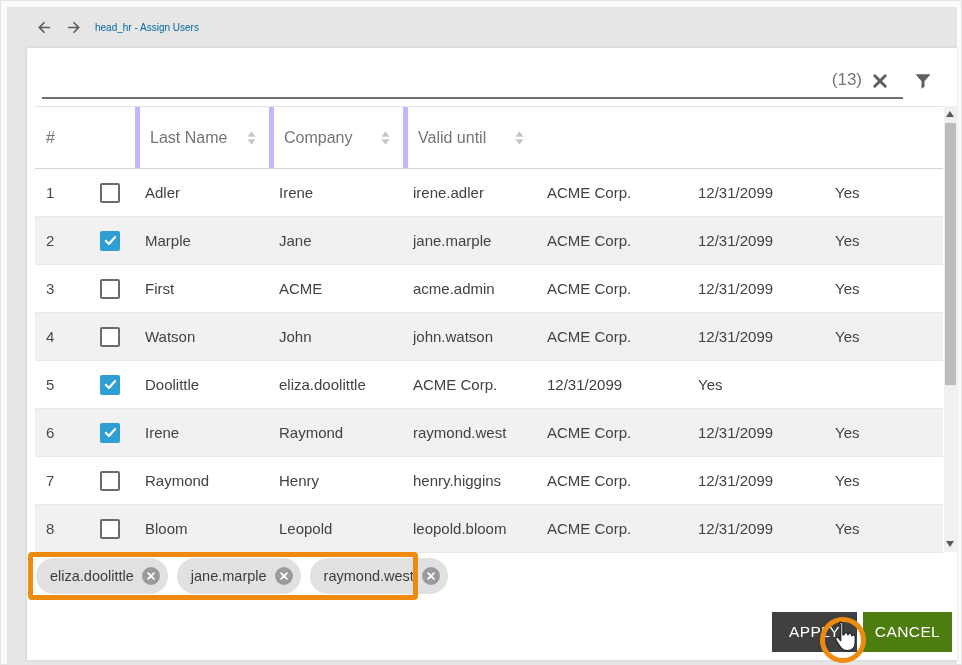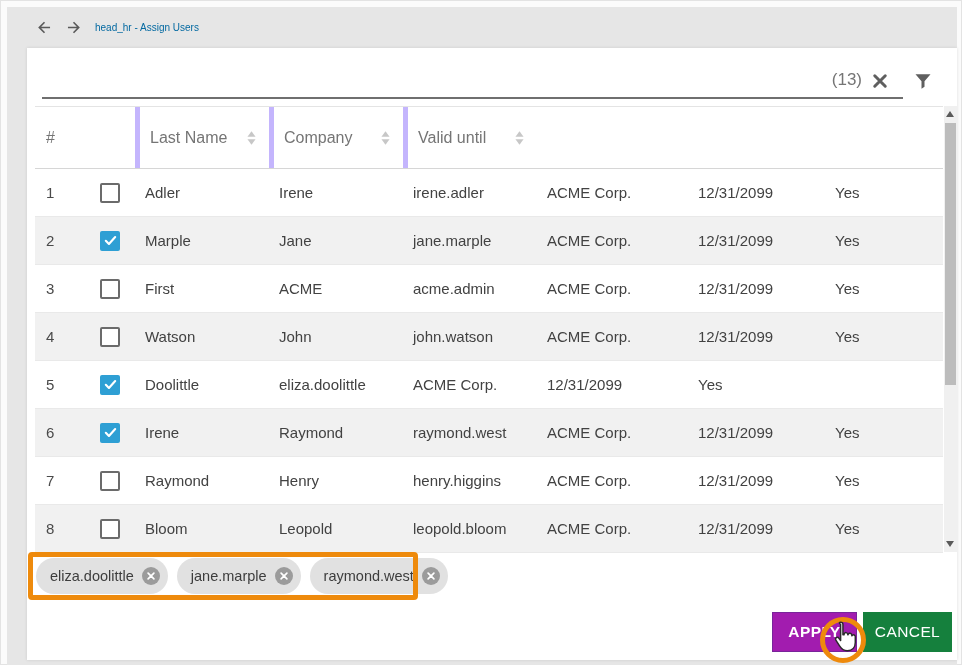--- a/index.html
+++ b/index.html
@@ -272,22 +272,22 @@
             <span class="chip-label">raymond.west</span>
             <button class="chip-remove">
               <svg width="10" height="10" viewBox="0 0 24 24">
                 <path d="M5 5 L19 19 M19 5 L5 19" stroke="#fff" stroke-width="4" stroke-linecap="round"></path>
               </svg>
             </button>
           </div>
         </div>
       <div class="annot-rect" style="border-color: rgb(238, 138, 12);"></div>
 
-      <button class="btn apply-btn" style="background: #a21caf; font-weight: bold;">APPLY</button>
-      <button class="btn cancel-btn" style="background: #15803d;">CANCEL</button>
+      <button class="btn apply-btn" style="background: #404040;">APPLY</button>
+      <button class="btn cancel-btn" style="background: #4d7c0f;">CANCEL</button>
 
       <div class="annot-circle" style="border-color: rgb(238, 138, 12);"></div>
       <svg class="cursor-icon" viewBox="0 0 32 36">
         <path d="M11 3c1.2 0 2.1.9 2.1 2.1V15h1l.2-.9c.2-.9 1.1-1.4 1.9-1.2.7.2 1.1.6 1.3 1.2l.3.9.4-.7c.4-.8 1.4-1.1 2.2-.7.5.3.9.8 1 1.3l.2 1 .5-.5c.7-.6 1.6-.5 2.2.1.3.4.5.8.5 1.2v5.6c0 4.4-2.7 7.7-7.6 7.7-3.8 0-5.4-1.7-7.3-4.6l-3.5-5.4c-.5-.8-.3-1.8.4-2.3.8-.6 1.8-.4 2.3.3l1.8 2.3V5.1C8.9 3.9 9.8 3 11 3z" fill="#ffffff" stroke="#2b2b2b" stroke-width="1.4" stroke-linejoin="round"></path>
       </svg>
 
     </div>
   </div>
 </div>
 

